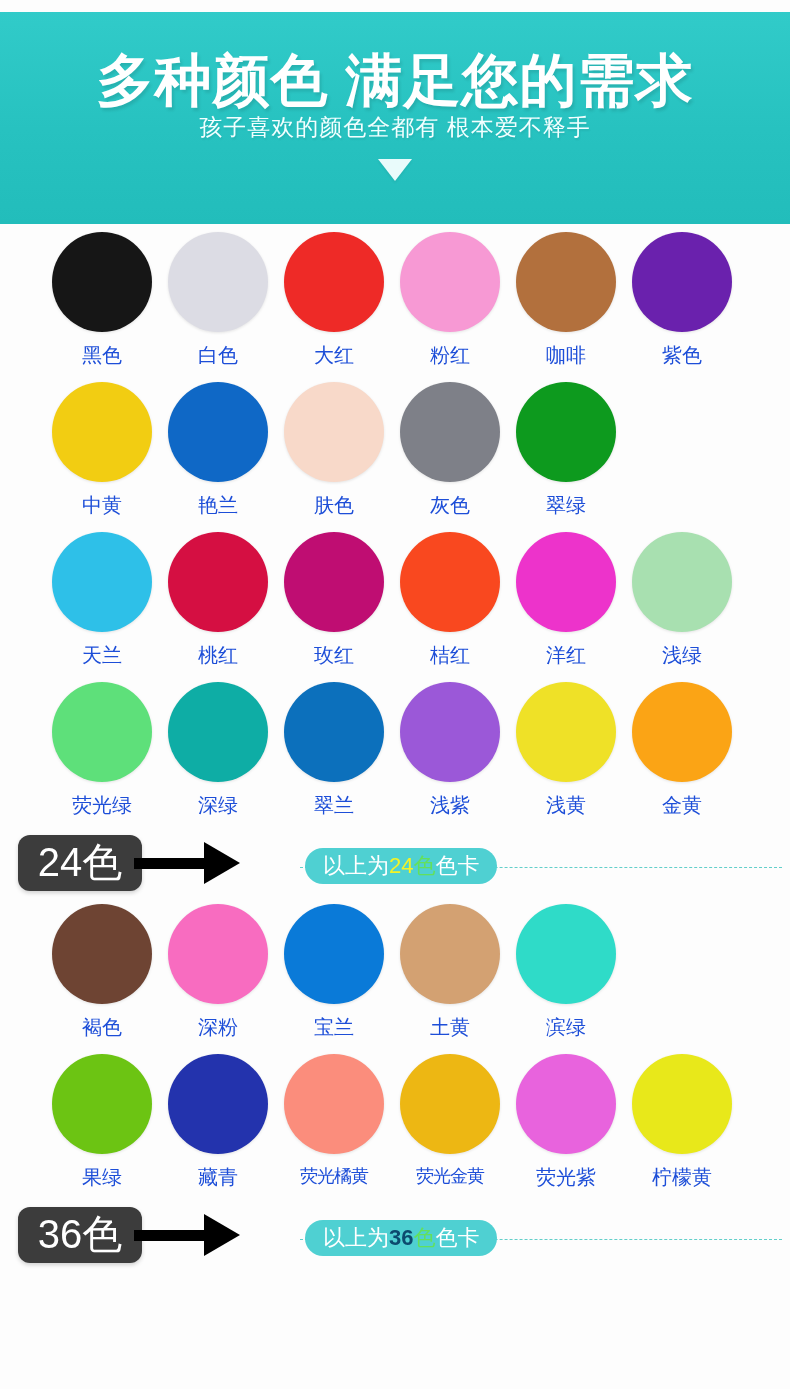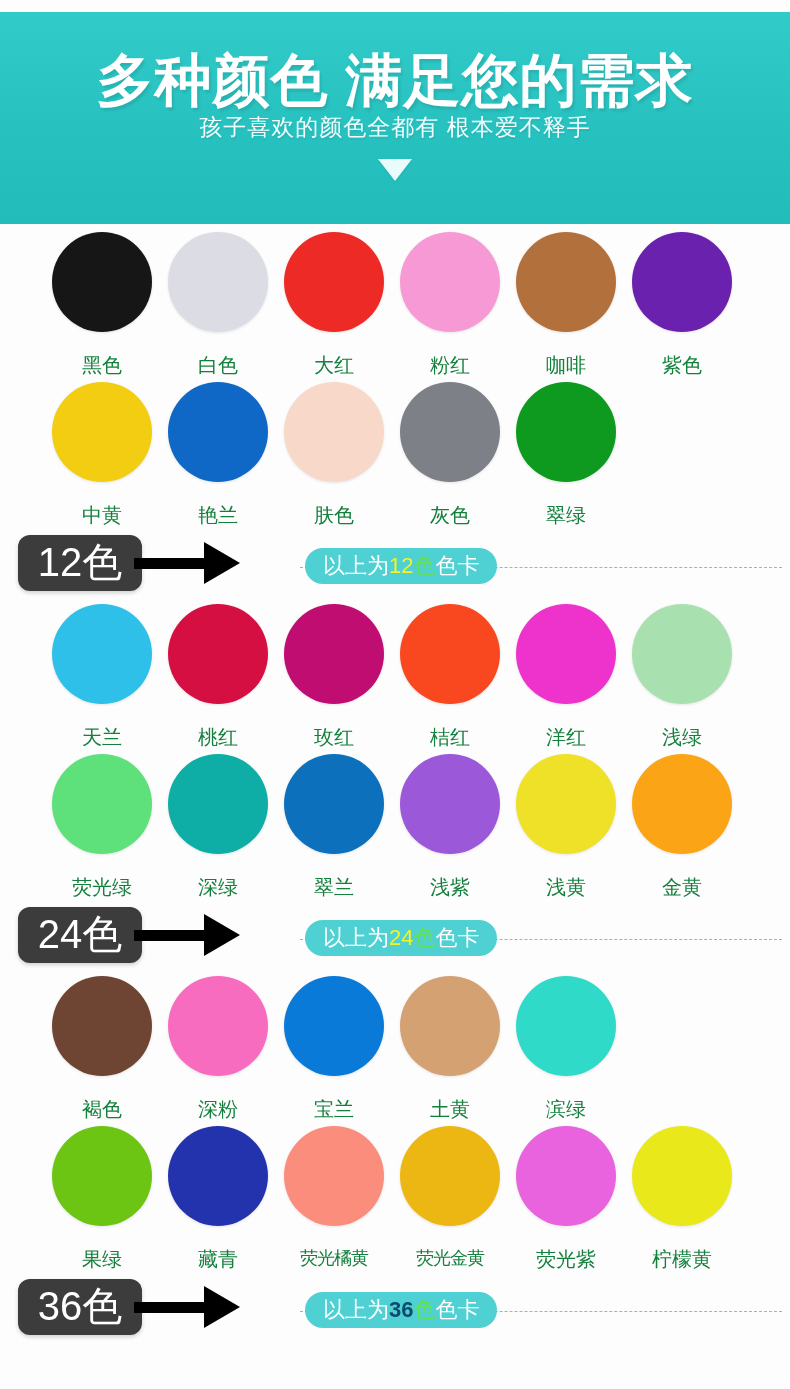--- a/index.html
+++ b/index.html
@@ -60,23 +60,23 @@
     display:flex;
     flex-direction:column;
     align-items:center;
   }
   .swatch-dot {
     width:100px; height:100px;
     border-radius:50%;
     box-shadow:0 1px 3px rgba(0,0,0,0.10);
   }
   .swatch-label {
-    margin-top:20px;
+    margin-top:10px;
     font-size:20px;
-    color:#15803d;
+    color:#1d4ed8;
     white-space:nowrap;
     letter-spacing:0px;
   }
   .swatch-label.narrow { font-size:18px; letter-spacing:-1px; }
 
   
   .separator {
     position:relative;
     height:72px;
     width:790px;
@@ -187,31 +187,20 @@
   </div>
       <div class="swatch">
     <div class="swatch-dot" style="background: rgb(126, 128, 136);"></div>
     <div class="swatch-label">灰色</div>
   </div>
       <div class="swatch">
     <div class="swatch-dot" style="background: rgb(13, 154, 30);"></div>
     <div class="swatch-label">翠绿</div>
   </div>
     </div>
-    <div class="separator">
-    <div class="sep-line"></div>
-    <div class="sep-badge" style="background: rgb(60, 60, 60);">12色</div>
-    <div class="sep-arrow">
-      <div class="shaft"></div>
-      <div class="head"></div>
-    </div>
-    <div class="sep-pill" style="background: rgb(79, 208, 210);">
-      <span>以上为</span><span class="num" style="color: rgb(243, 243, 39);">12</span><span class="se" style="color: rgb(99, 224, 92);">色</span><span>色卡</span>
-    </div>
-  </div>
     <div class="swatch-row">
       <div class="swatch">
     <div class="swatch-dot" style="background: rgb(46, 192, 232);"></div>
     <div class="swatch-label">天兰</div>
   </div>
       <div class="swatch">
     <div class="swatch-dot" style="background: rgb(213, 15, 66);"></div>
     <div class="swatch-label">桃红</div>
   </div>
       <div class="swatch">

